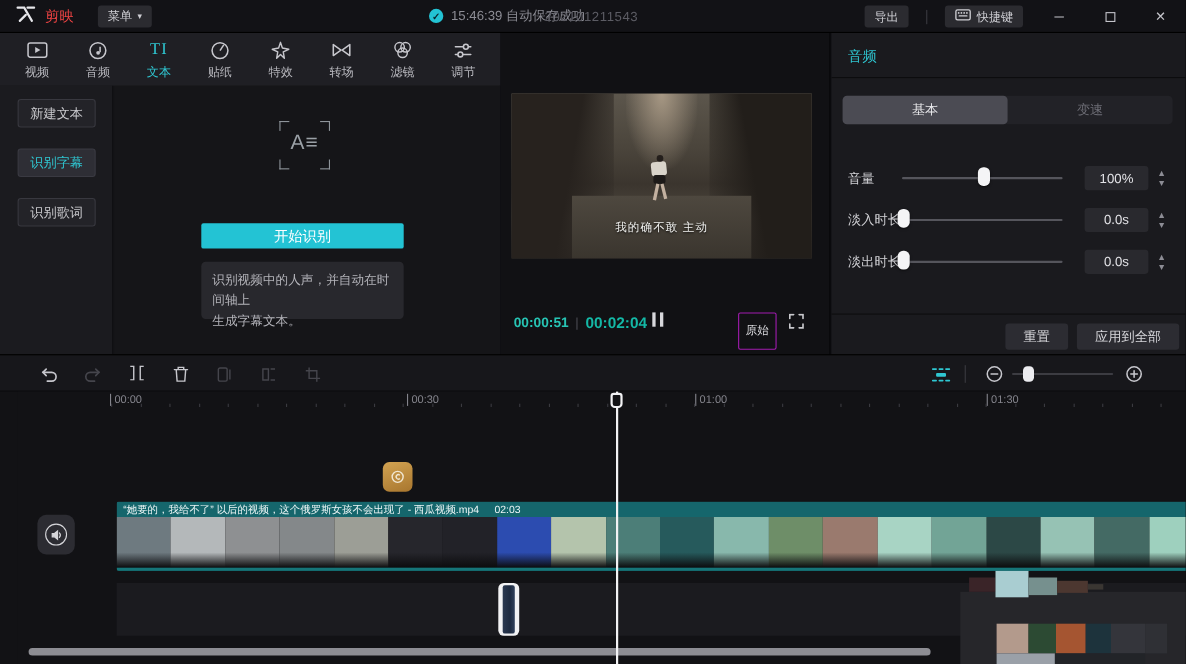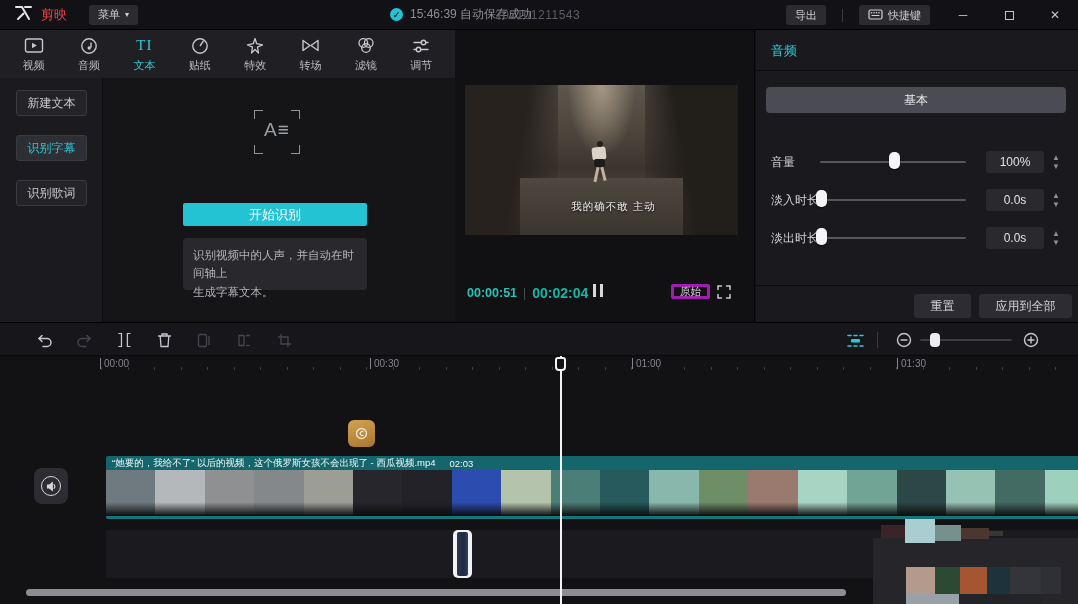--- a/index.html
+++ b/index.html
@@ -53,28 +53,28 @@
   .video-frame { position:absolute; left:10px; top:55px; width:273px; height:150px; background:linear-gradient(180deg,#5c564c 0%,#4a443b 34%,#3b352e 55%,#4c463e 75%,#332e29 100%); overflow:hidden; }
   .wall-left { position:absolute; left:0; top:0; width:34%; height:100%; background:linear-gradient(100deg,#27221e 55%,rgba(39,34,30,0) 100%); }
   .wall-right { position:absolute; right:0; top:0; width:34%; height:100%; background:linear-gradient(260deg,#221e1a 55%,rgba(34,30,26,0) 100%); }
   .sky-glow { position:absolute; left:38%; top:0; width:24%; height:45%; background:radial-gradient(ellipse at center top,#a79884 0%,rgba(167,152,132,0) 75%); }
   .road { position:absolute; left:20%; bottom:0; width:60%; height:38%; background:linear-gradient(180deg,#4e483f, #3a352e); }
   .person-head { position:absolute; left:132px; top:56px; width:6px; height:6px; border-radius:50%; background:#241f1c; }
   .person-body { position:absolute; left:127px; top:62px; width:14px; height:13px; border-radius:3px; background:#d9d4ca; transform:rotate(-6deg); }
   .person-skirt { position:absolute; left:129px; top:74px; width:11px; height:8px; background:#1d1a18; border-radius:2px; }
   .person-leg1 { position:absolute; left:130px; top:82px; width:2.5px; height:15px; background:#c3b1a0; transform:rotate(12deg); }
   .person-leg2 { position:absolute; left:137px; top:82px; width:2.5px; height:14px; background:#c3b1a0; transform:rotate(-14deg); }
-  .video-subtitle { position:absolute; left:0; width:100%; top:115px; text-align:center; color:#f2f2f0; font-size:10.5px; text-shadow:0 1px 2px rgba(0,0,0,.9); letter-spacing:1px;margin-left:12px; }
+  .video-subtitle { position:absolute; left:0; width:100%; top:115px; text-align:center; color:#f2f2f0; font-size:10.5px; text-shadow:0 1px 2px rgba(0,0,0,.9); letter-spacing:1px; }
   .preview-controls { position:absolute; left:0; top:248px; width:300px; height:30px; display:flex; align-items:center; }
   .time-cur { color:#27c4b4; font-size:12.5px; margin-left:12px; font-weight:bold; }
   .time-sep { color:#4a4a52; margin:0 6px; }
   .time-total { color:#14b8a6; font-size:14px; font-weight:bold; }
   .pause-btn { position:absolute; left:138px; top:6px; display:flex; gap:4px; }
   .pause-btn i { display:block; width:3px; height:13px; background:#d8d8dc; }
-  .orig-btn { position:absolute; left:216px; top:6px; height:15px; padding:0 6px; border:3px solid #a21caf; border-radius:2px; color:#d8d8dc; font-size:10.5px; display:flex; align-items:center; }
+  .orig-btn { position:absolute; left:216px; top:6px; height:34px; padding:0 6px; border:1px solid #a21caf; border-radius:2px; color:#d8d8dc; font-size:10.5px; display:flex; align-items:center; }
   .fs-icon { position:absolute; left:262px; top:7px; color:#c8c8cc; }
 
   
   .audio-panel { left:756px; top:30px; width:322px; height:292px; background:#1a1a1e; }
   .audio-title { position:absolute; left:15px; top:12px; color:#2fc7d2; font-size:13px; }
   .audio-hdr-line { position:absolute; left:0; top:40px; width:322px; height:1px; background:#0c0c0e; }
   .seg-tabs { position:absolute; left:10px; top:57px; width:300px; height:26px; background:#222227; border-radius:4px; display:flex; }
   .seg-tab { flex:1; display:flex; align-items:center; justify-content:center; font-size:12px; color:#6d6d75; border-radius:4px; }
   .seg-tab.active { background:#4b4b53; color:#e9e9ec; }
   .ctl-row { position:absolute; left:0; width:322px; height:24px; }
@@ -297,20 +297,21 @@
           </svg>
       </span>
     </div>
   </div>
 
   <div class="abs audio-panel">
     <div class="audio-title">音频</div>
     <div class="audio-hdr-line"></div>
     <div class="seg-tabs">
       <div class="seg-tab active">基本</div>
+      <div class="seg-tab">变速</div>
     </div>
 
     <div class="ctl-row" style="top:120px">
       <span class="ctl-label">音量</span>
       <span class="slider-track" style="left:64px;width:146px;"></span>
       <span class="slider-thumb" style="left:133px;"></span>
       <span class="val-box">100%</span>
       <span class="stepper">
           <span>▲</span>
           <span>▼</span>

